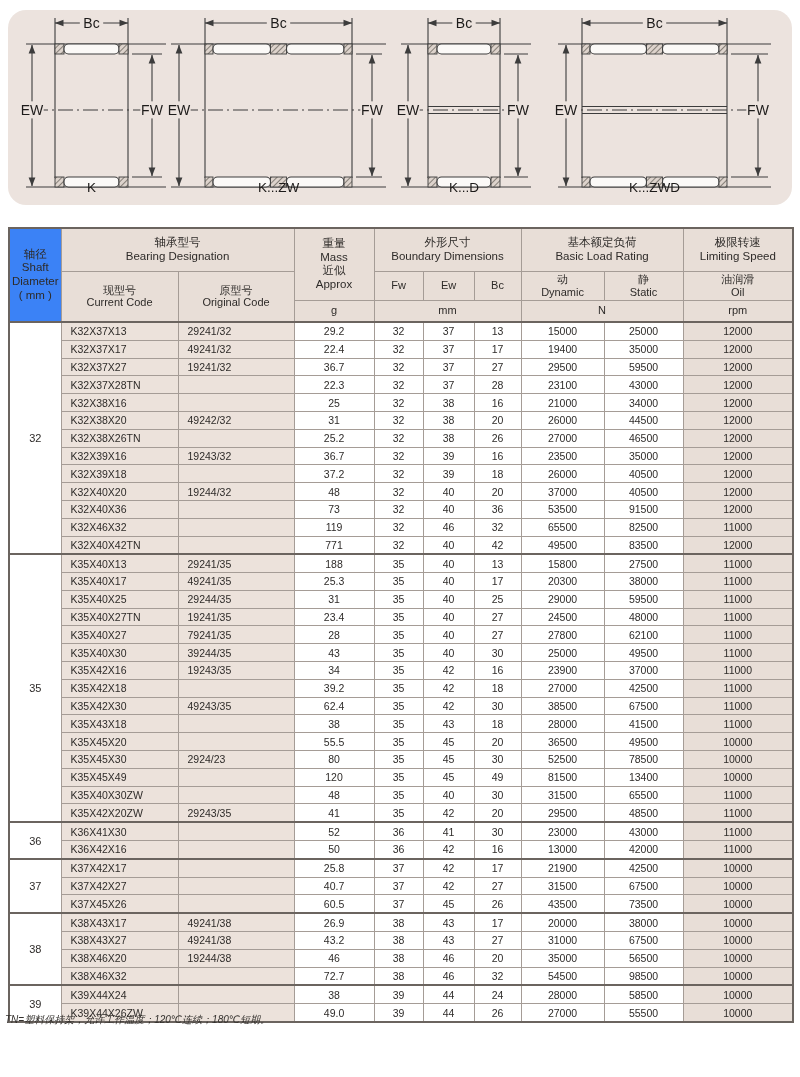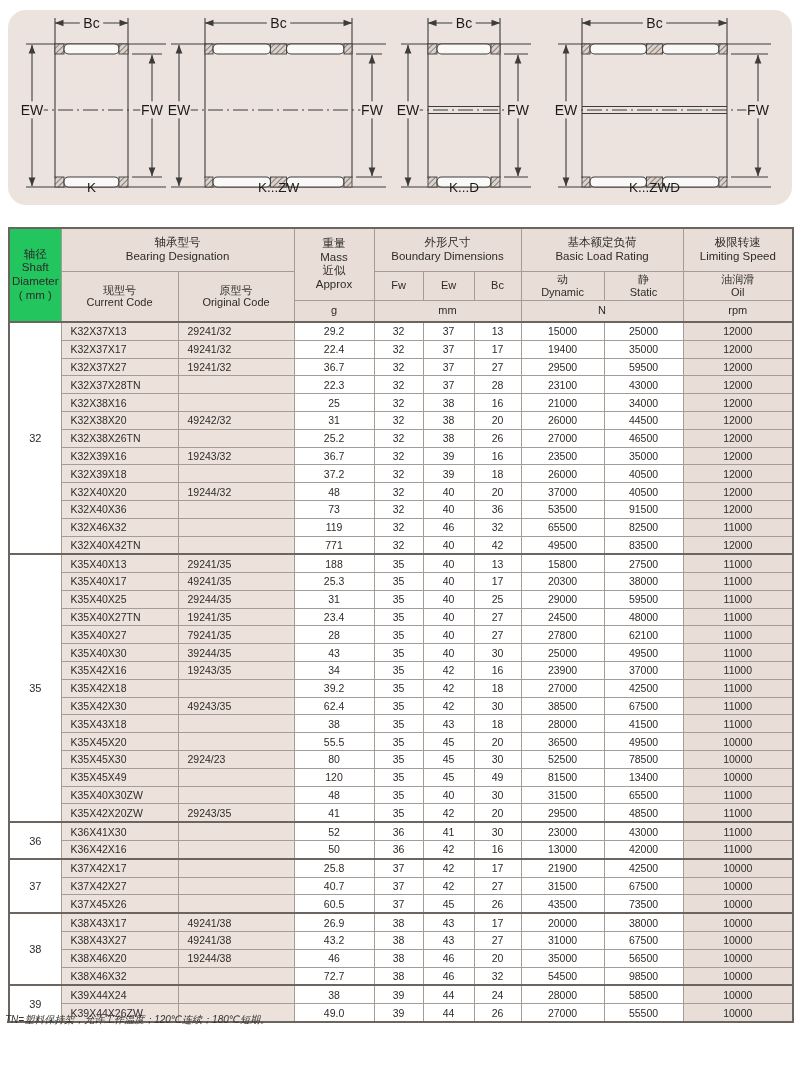--- a/index.html
+++ b/index.html
@@ -17,21 +17,21 @@
   .table-wrap{position:absolute;left:8px;top:227px;width:784px;}
   table{width:784px;table-layout:fixed;border-collapse:collapse;border:2px solid #6b645f;}
   th,td{border:1px solid #a59c96;overflow:hidden;white-space:nowrap;}
   thead th{
     background:#e8ded7;font-weight:normal;font-size:11px;line-height:1.18;
     white-space:pre-line;text-align:center;vertical-align:middle;padding:1px 0;
   }
   thead tr:nth-child(1) th{height:40px;font-size:11.5px;}
   thead tr:nth-child(2) th{height:22px;}
   thead tr:nth-child(3) th{height:18px;}
-  thead th.white-h{background:#22c55e;}
+  thead th.white-h{background:#3b82f6;}
   thead{border-bottom:2px solid #6b645f;}
   tbody td{
     height:16.8px;font-size:10.5px;text-align:center;vertical-align:middle;
     background:#ffffff;padding:0;color:#2e2b29;
   }
   tbody td.shaft{background:#ffffff;font-size:11px;}
   tbody td.code{background:#ece2db;text-align:left;padding-left:9px;}
   tbody td.oil{background:#e8ded7;margin-left:44px;}
   tbody tr.gs td{border-top:2px solid #6b645f;}
   

